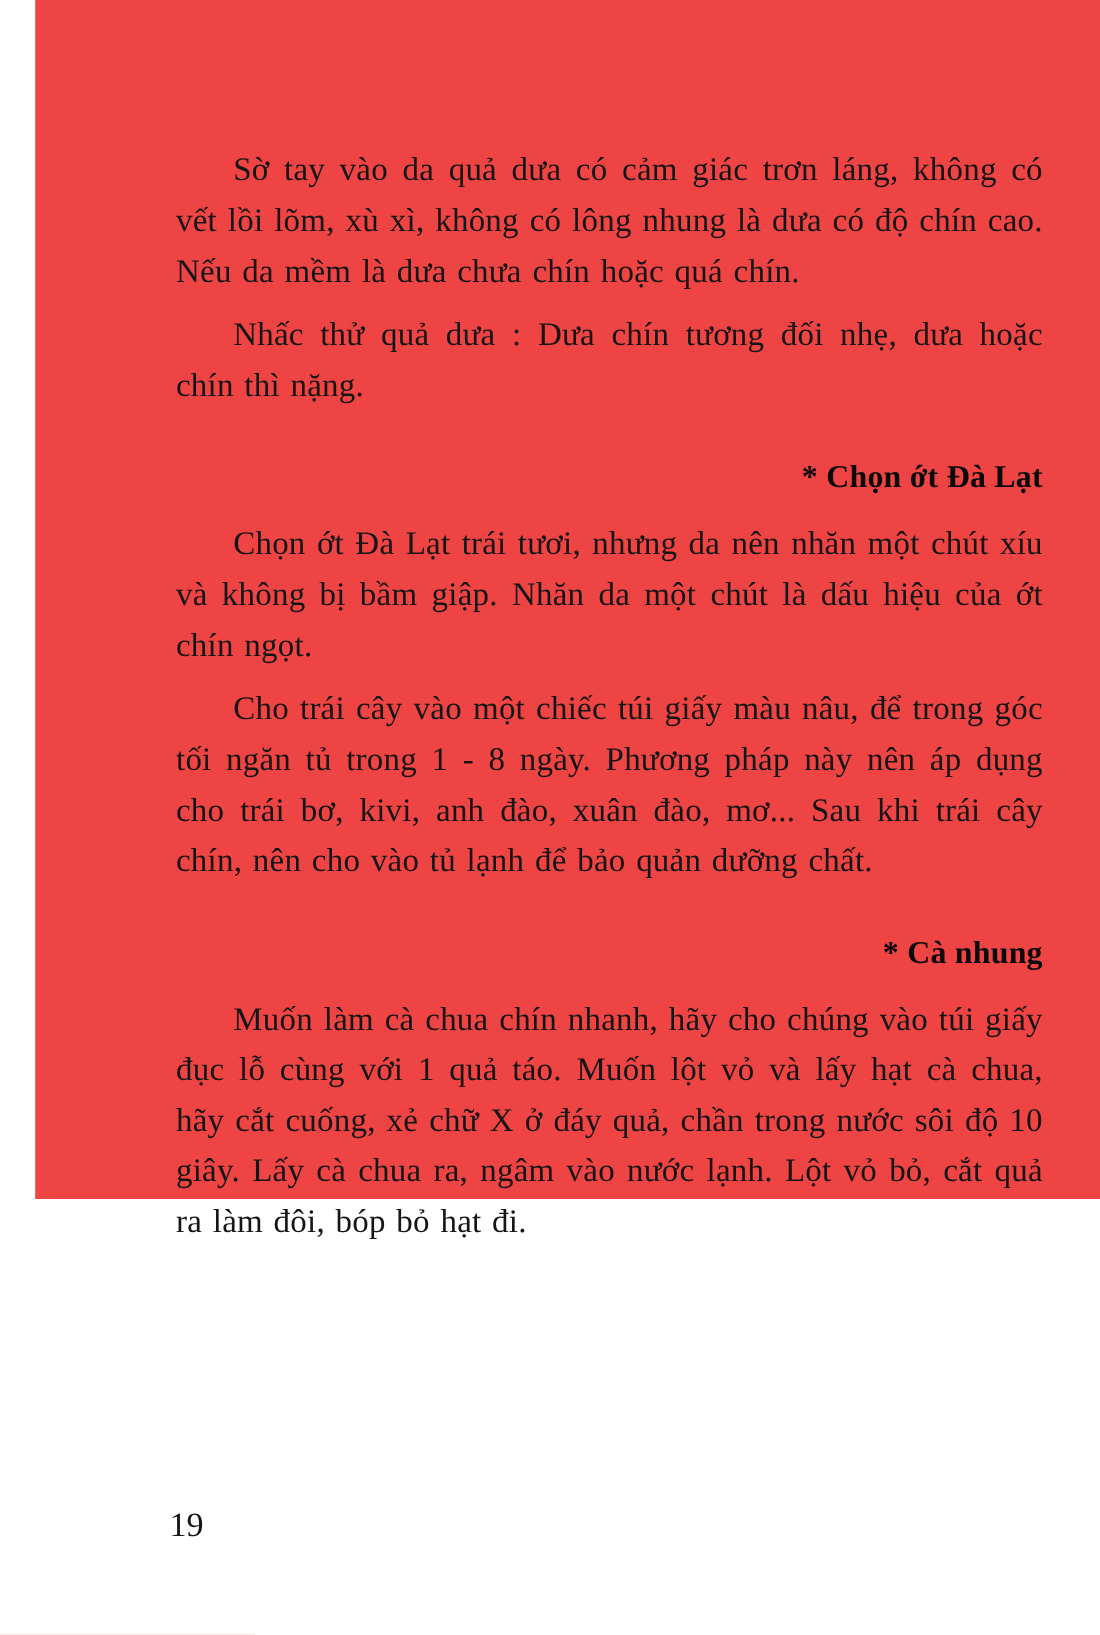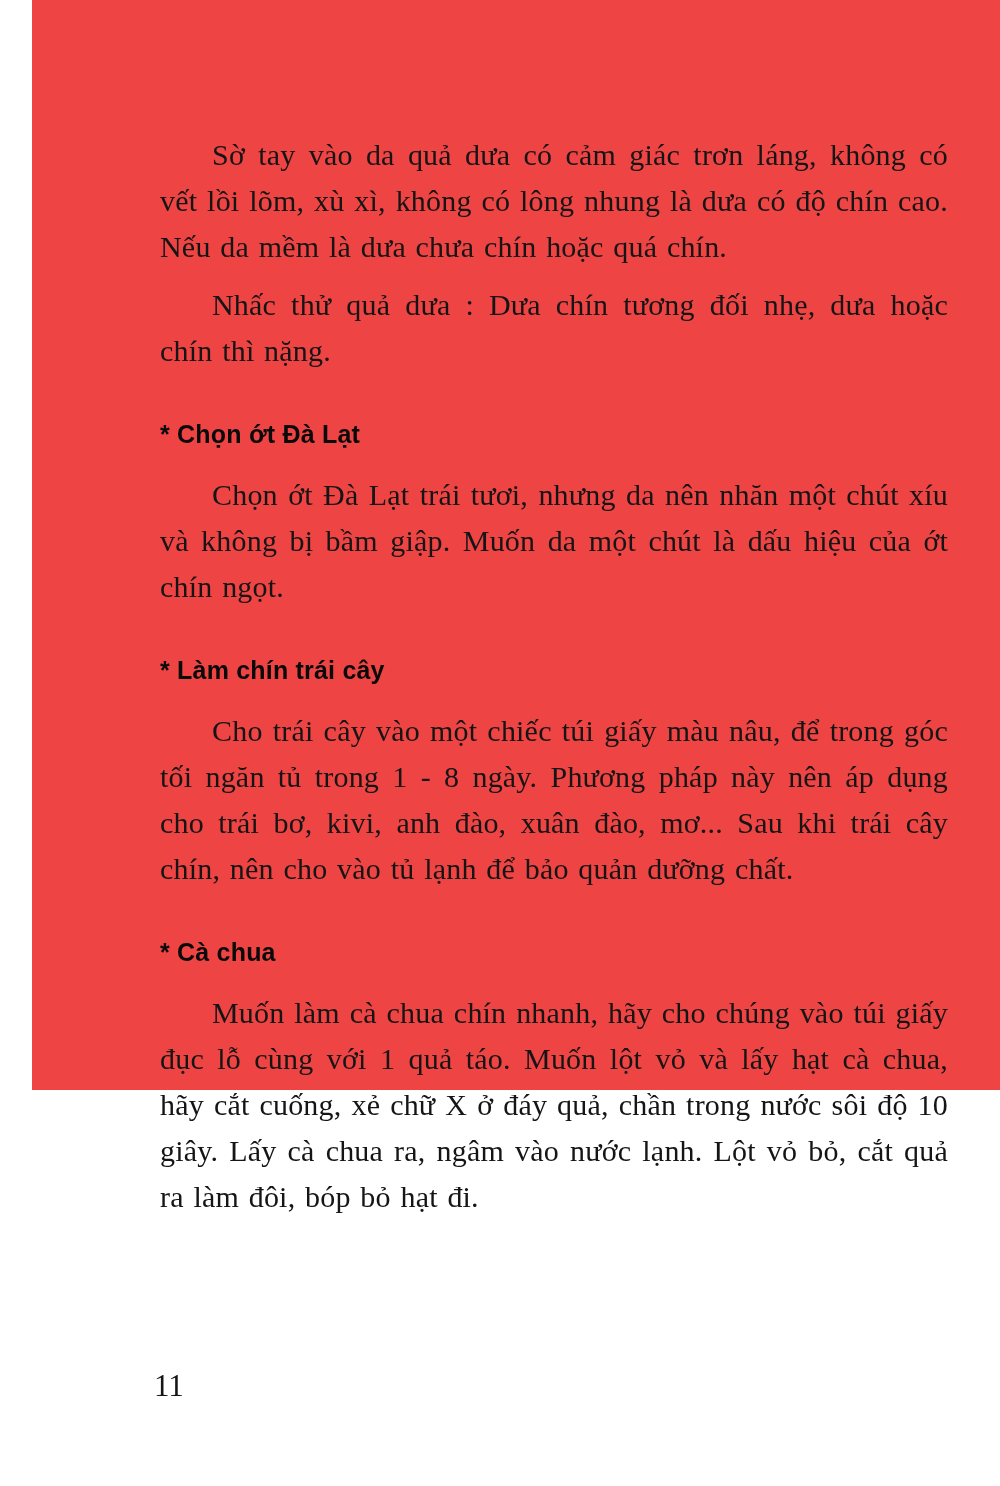--- a/index.html
+++ b/index.html
@@ -34,26 +34,27 @@
     margin: 0 0 12px 0;
     font-size: 30px;
     line-height: 46px;
     text-align: justify;
     text-indent: 52px;
     letter-spacing: 0.2px;
     word-spacing: 2px;
   }
   h2.section-heading {
     margin: 40px 0 18px 0;
-    font-family: Liberation Sans, sans-serif;
+    font-family: Liberation Serif, serif;
     font-weight: 700;
-    font-size: 25px;
+    font-size: 29px;
     line-height: 40px;
     color: #0a0a0a;
     letter-spacing: 0.2px;
+    text-align: right;
   }
   .page-number {
     position: absolute;
     left: 122px;
     top: 1368px;
     font-size: 31px;
     font-family: "Liberation Serif", serif;
     color: #151515;
   }
 </style>
@@ -63,27 +64,26 @@
 <div class="page">
 
   <div class="text-block">
 
     <p class="body-para">Sờ tay vào da quả dưa có cảm giác trơn láng, không có vết lồi lõm, xù xì, không có lông nhung là dưa có độ chín cao. Nếu da mềm là dưa chưa chín hoặc quá chín.</p>
 
     <p class="body-para">Nhấc thử quả dưa : Dưa chín tương đối nhẹ, dưa hoặc chín thì nặng.</p>
 
     <h2 class="section-heading">* Chọn ớt Đà Lạt</h2>
 
-    <p class="body-para">Chọn ớt Đà Lạt trái tươi, nhưng da nên nhăn một chút xíu và không bị bầm giập. Muốn da một chút là dấu hiệu của ớt chín ngọt.</p>
+    <p class="body-para">Chọn ớt Đà Lạt trái tươi, nhưng da nên nhăn một chút xíu và không bị bầm giập. Nhăn da một chút là dấu hiệu của ớt chín ngọt.</p>
 
-    <h2 class="section-heading">* Làm chín trái cây</h2>
 
     <p class="body-para">Cho trái cây vào một chiếc túi giấy màu nâu, để trong góc tối ngăn tủ trong 1 - 8 ngày. Phương pháp này nên áp dụng cho trái bơ, kivi, anh đào, xuân đào, mơ... Sau khi trái cây chín, nên cho vào tủ lạnh để bảo quản dưỡng chất.</p>
 
-    <h2 class="section-heading">* Cà chua</h2>
+    <h2 class="section-heading">* Cà nhung</h2>
 
     <p class="body-para">Muốn làm cà chua chín nhanh, hãy cho chúng vào túi giấy đục lỗ cùng với 1 quả táo. Muốn lột vỏ và lấy hạt cà chua, hãy cắt cuống, xẻ chữ X ở đáy quả, chần trong nước sôi độ 10 giây. Lấy cà chua ra, ngâm vào nước lạnh. Lột vỏ bỏ, cắt quả ra làm đôi, bóp bỏ hạt đi.</p>
 
   </div>
 
-  <div class="page-number">11</div>
+  <div class="page-number">19</div>
 
 </div>
 
 </body></html>

